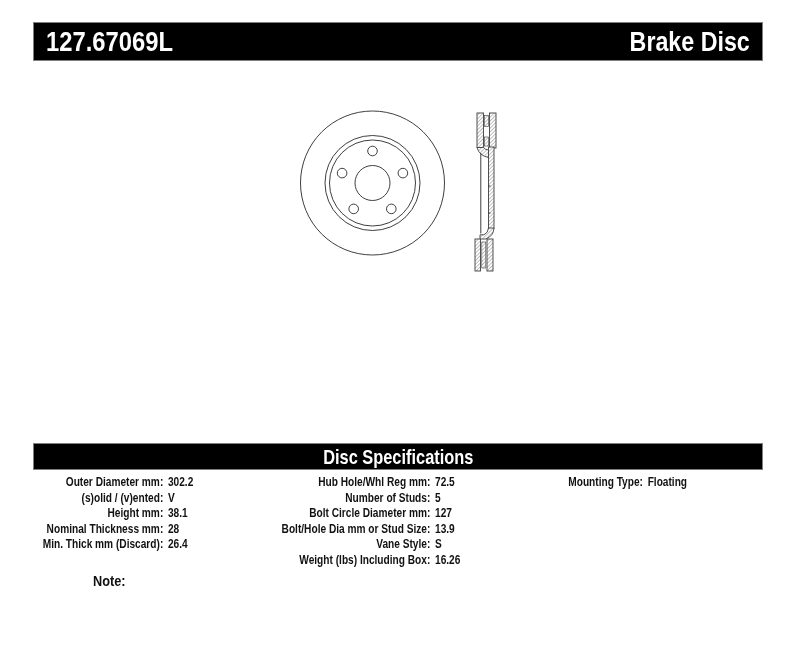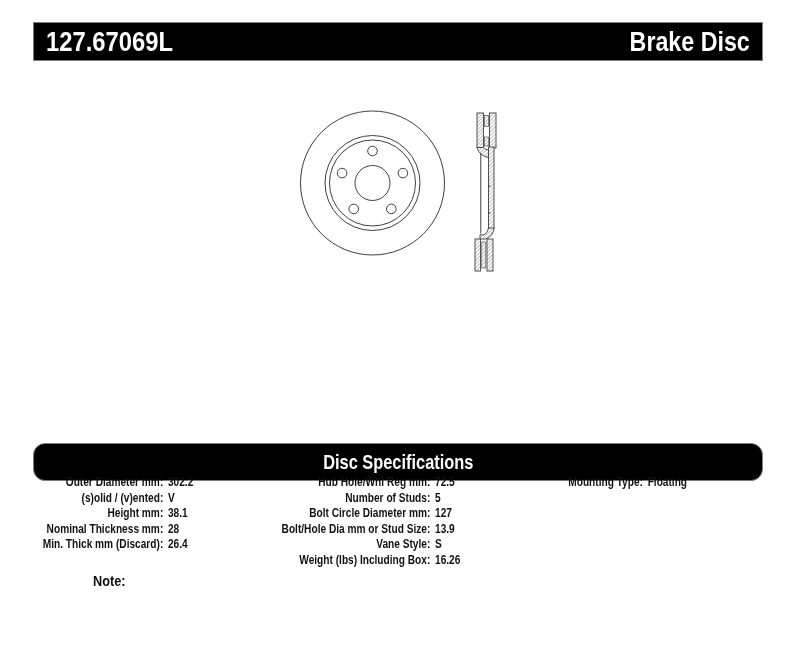--- a/index.html
+++ b/index.html
@@ -46,23 +46,22 @@
   }
   .product-title {
     font-size: 28px;
     font-weight: bold;
     white-space: nowrap;
     transform: scaleX(0.83);
     transform-origin: right center;
   }
   .bar.spec-bar {
     top: 443px;
-    height: 38px;
+    height: 27px;
     justify-content: center;
-    border-radius: 12px;
   }
   .spec-title {
     font-size: 21px;
     font-weight: bold;
     white-space: nowrap;
     transform: scaleX(0.78);
     transform-origin: center center;
   }
   
   .drawing {

